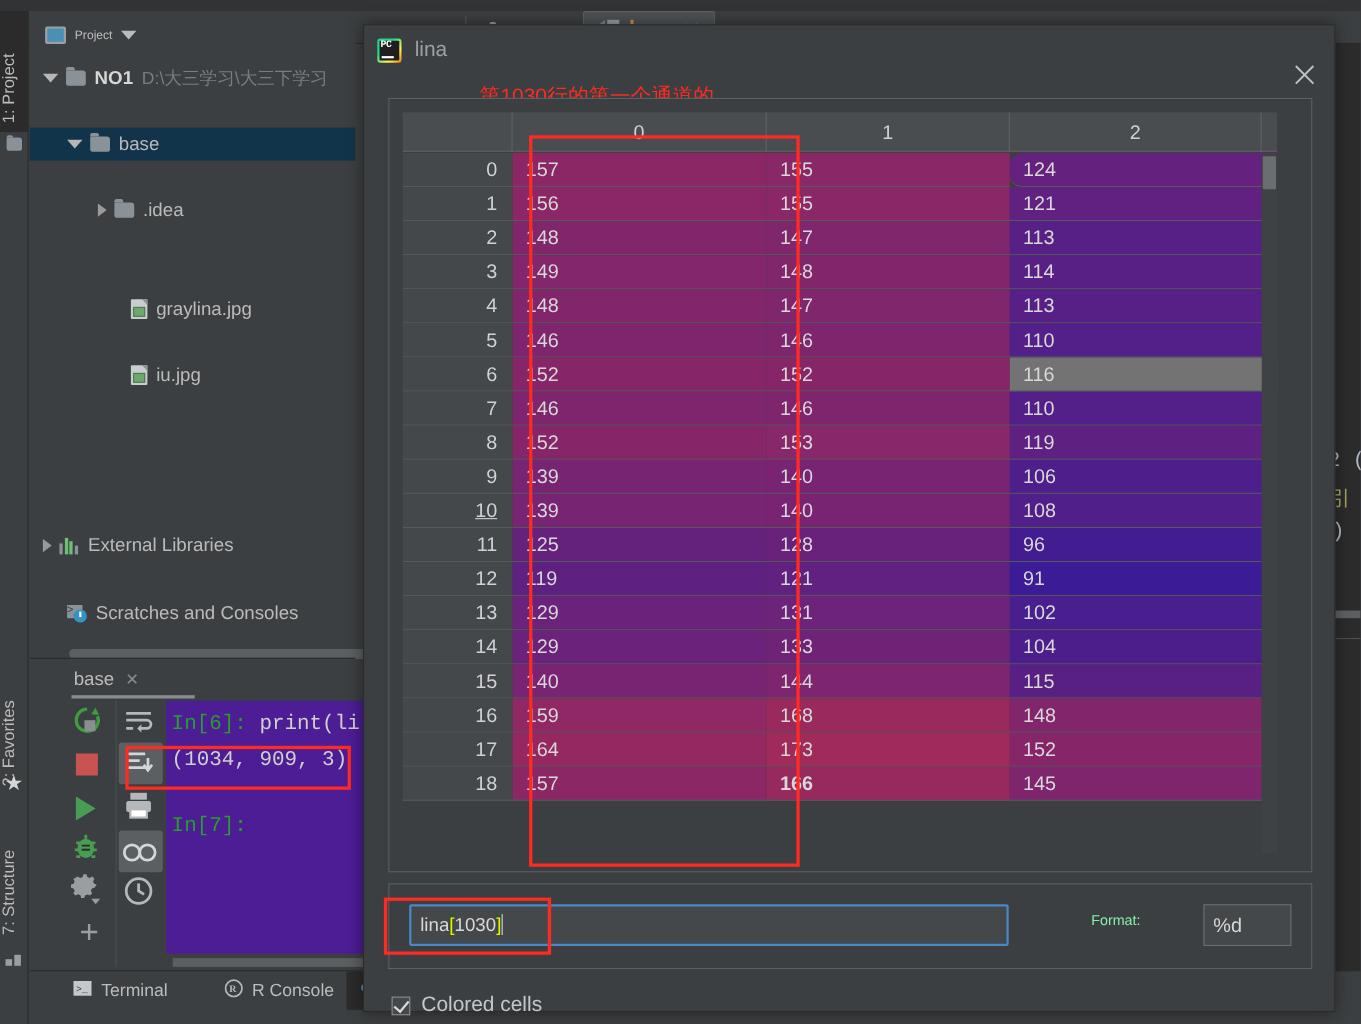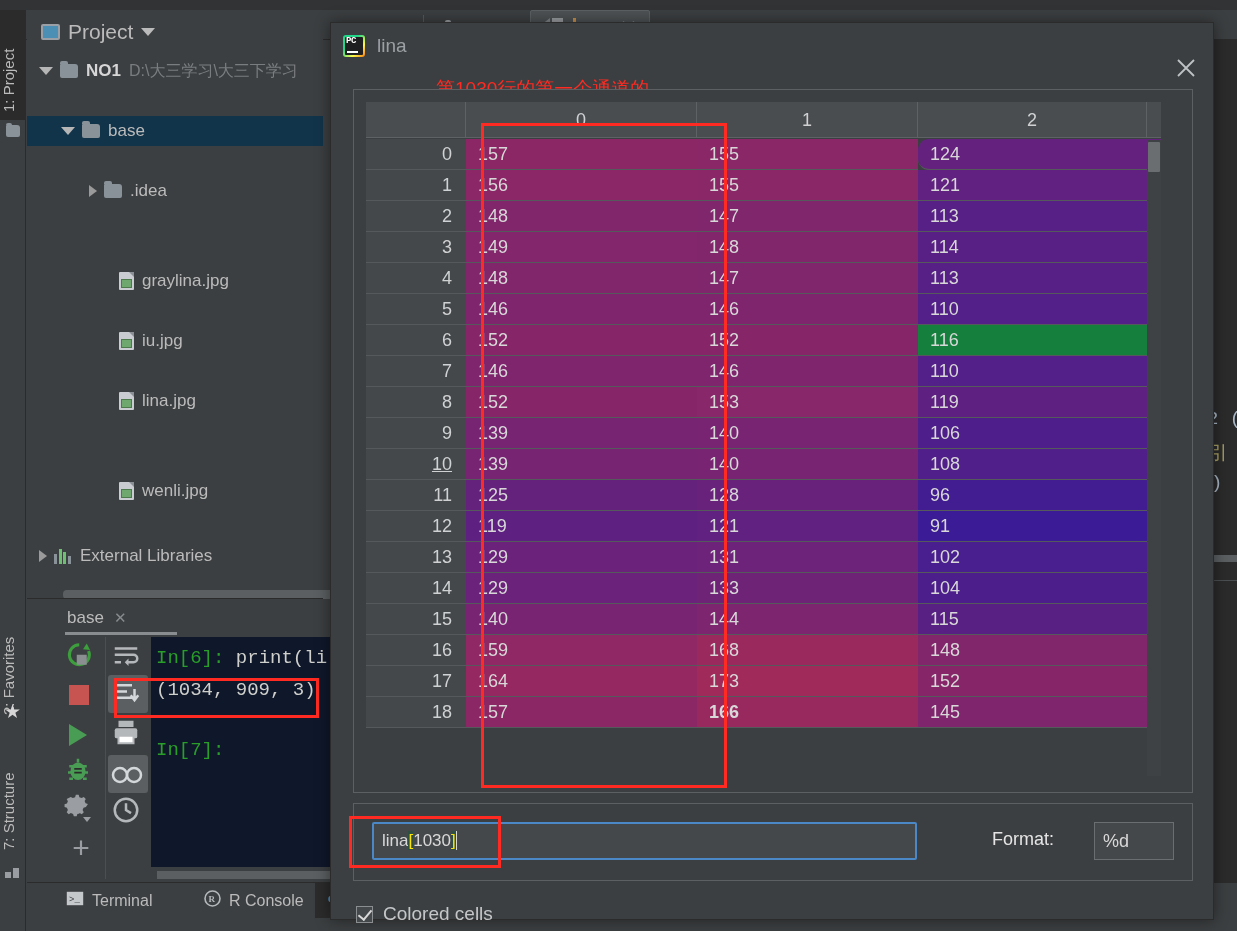--- a/index.html
+++ b/index.html
@@ -32,21 +32,21 @@
   .leftstrip { position:absolute; left:0; top:10px; width:26px; height:921px; background:#3c3f41; border-right:1px solid #2b2b2b;}
   .vtab { position:absolute; left:0; width:26px; color:#bbbbbb; font-size:15px;
           writing-mode: vertical-rl; transform: rotate(180deg); text-align:left; white-space:nowrap; }
   .vtab.sel { background:#2b2b2b; }
   .strip-ico { position:absolute; left:6px; }
 
   
   .projpanel { position:absolute; left:27px; top:10px; width:296px; height:578px; background:#3c3f41; }
   .proj-header { position:absolute; left:0; top:8px; height:28px; display:flex; align-items:center; gap:8px; padding-left:14px; }
   .proj-ico { width:19px; height:16px; border:2px solid #9aa0a6; border-radius:2px; background:#4c8fb5; }
-  .proj-title { color:#bbbbbb; font-size:21px; }
+  .proj-title { color:#bbbbbb; font-size:11px; }
   .proj-caret { width:0;height:0;border-left:7px solid transparent;border-right:7px solid transparent;border-top:8px solid #bbbbbb; }
 
   .tree { position:absolute; left:0; top:46px; width:296px; }
   .trow { position:relative; height:30px; display:flex; align-items:center; white-space:nowrap; }
   .trow.sel { background:#12344a; }
   .tw-arrow-d { width:0;height:0;border-left:7px solid transparent;border-right:7px solid transparent;border-top:8px solid #b6b6b6; margin-right:7px;}
   .tw-arrow-r { width:0;height:0;border-top:6px solid transparent;border-bottom:6px solid transparent;border-left:8px solid #9a9a9a; margin-right:7px;}
   .folder-ico { width:18px; height:14px; background:#8a9299; border-radius:1px 3px 2px 2px; position:relative; margin-right:8px; flex:none;}
   .folder-ico:before{content:"";position:absolute;left:0;top:-3px;width:8px;height:3px;background:#8a9299;border-radius:2px 2px 0 0;}
   .file-ico { width:15px;height:18px;background:#c9ccd0;position:relative;margin-right:8px;flex:none;border-radius:1px;}
@@ -66,21 +66,21 @@
   .consolepanel { position:absolute; left:27px; top:598px; width:296px; height:283px; background:#3c3f41; border-top:1px solid #2b2b2b;}
   .ctab { position:absolute; left:40px; top:4px; height:30px; display:flex; align-items:center; gap:10px;}
   .ctab .lbl { color:#bbbbbb; font-size:17px;}
   .ctab .x { color:#888b8e; font-size:15px;}
   .ctab-underline { position:absolute; left:38px; top:33px; width:112px; height:3px; background:#8a8d90;}
 
   .crun { position:absolute; left:28px; top:38px; width:50px; height:242px; }
   .crun2{ position:absolute; left:78px; top:38px; width:46px; height:242px; border-left:1px solid #4b4f51;}
   .cbtn { position:absolute; width:36px; height:36px; }
 
-  .consoleout { position:absolute; left:124px; top:38px; width:199px; height:230px; background:#0f172a; overflow:hidden;}
+  .consoleout { position:absolute; left:124px; top:38px; width:199px; height:230px; background:#4c1d95; overflow:hidden;}
   .cline { position:absolute; left:5px; font-family:"Liberation Mono", monospace; font-size:19px; white-space:pre;}
   .cgreen { color:#299e29; }
   .cwhite { color:#cfd0cc; }
   .c-hscroll{ position:absolute; left:130px; top:272px; width:193px; height:8px; background:#5b5f61;}
 
   .redbox { position:absolute; border:3px solid #ff2a21; pointer-events:none; }
 
   
   .bottombar { position:absolute; left:27px; top:882px; width:1210px; height:35px; background:#3c3f41; border-top:1px solid #2b2b2b;}
   .btab { position:absolute; top:0; height:35px; display:flex; align-items:center; gap:8px; padding:0 12px; color:#bbbbbb; font-size:16px;}
@@ -114,21 +114,21 @@
   .valcell { position:absolute; height:31px; line-height:31px; color:#d8d8d8; font-size:18px; padding-left:12px; border-bottom:1px solid #55595c; }
   .vscroll { position:absolute; right:0; top:38px; width:14px; height:636px; background:#3f4244;}
   .vthumb  { position:absolute; right:1px; top:40px; width:12px; height:30px; background:#6a6e70; border-radius:1px;}
 
   .exprarea { position:absolute; left:22px; top:780px; width:840px; height:78px; border:1px solid #5c6063; background:#3c3f41;}
   .exprfield { position:absolute; left:18px; top:18px; width:545px; height:38px; background:#45484a;
                border:2px solid #4a88c7; border-radius:2px; }
   .exprtext { position:absolute; left:8px; top:7px; font-family:"Liberation Sans", sans-serif; font-size:17px; color:#d8d8d8; white-space:pre;}
   .exprtext .br { color:#ffe400; background:#2f4f42; }
   .caret { display:inline-block; width:1px; height:19px; background:#d8d8d8; vertical-align:-4px;}
-  .fmtlbl { position:absolute; left:638px; top:25px; color:#e5e5e5; font-size:18px;}
+  .fmtlbl { position:absolute; left:638px; top:25px; color:#86efac; font-size:13px;}
   .fmtfield { position:absolute; left:740px; top:18px; width:80px; height:38px; background:#45484a; border:1px solid #6a6e70;}
   .fmtval { position:absolute; left:8px; top:8px; color:#d8d8d8; font-size:18px;}
 
   .colored { position:absolute; left:25px; top:880px; display:flex; align-items:center; gap:10px;}
   .cb { width:17px;height:17px; background:#45484a; border:1px solid #8a8e91; position:relative; }
   .cb:after{content:"";position:absolute;left:4px;top:0px;width:6px;height:11px;border-right:2px solid #d8d8d8;border-bottom:2px solid #d8d8d8;transform:rotate(40deg);}
   .colored .lbl { color:#c4c6c8; font-size:19px;}
 </style>
 </head>
 <body>
@@ -209,34 +209,22 @@
         <span class="tname">graylina.jpg</span>
       </div>
 
       <div class="trow" style="top:150px; padding-left:92px;">
         <div class="file-ico">
             <div class="inner"></div>
           </div>
         <span class="tname">iu.jpg</span>
       </div>
 
-      <div class="trow" style="top:180px; padding-left:92px;">
-        <div class="file-ico">
-            <div class="inner"></div>
-          </div>
-        <span class="tname">lina.jpg</span>
-      </div>
-
-
-      <div class="trow" style="top:240px; padding-left:92px;">
-        <div class="file-ico">
-            <div class="inner"></div>
-          </div>
-        <span class="tname">wenli.jpg</span>
-      </div>
+
+
 
       <div class="trow" style="top:275px; padding-left:12px;">
         <div class="tw-arrow-r"></div>
         <div class="libs-ico">
           <i style="height:10px;"></i>
             <i style="height:15px;background:#6fbf73;"></i>
             <i style="height:12px;background:#6fbf73;"></i>
             <i style="height:8px;"></i>
         </div>
         <span class="tname">External Libraries</span>
@@ -425,21 +413,21 @@
             <div class="valcell" style="left: 100px; width: 231px; top: 161px; background: rgb(130, 38, 108);">148</div>
             <div class="valcell" style="left: 331px; width: 221px; top: 161px; background: rgb(128, 38, 109);">147</div>
             <div class="valcell" style="left: 552px; width: 229px; top: 161px; background: rgb(87, 32, 134);">113</div>
             <div class="idxcell" style="top: 192px;">5</div>
             <div class="valcell" style="left: 100px; width: 231px; top: 192px; background: rgb(127, 37, 110);">146</div>
             <div class="valcell" style="left: 331px; width: 221px; top: 192px; background: rgb(127, 37, 110);">146</div>
             <div class="valcell" style="left: 552px; width: 229px; top: 192px; background: rgb(83, 31, 136);">110</div>
             <div class="idxcell" style="top: 223px;">6</div>
             <div class="valcell" style="left: 100px; width: 231px; top: 223px; background: rgb(134, 38, 105);">152</div>
             <div class="valcell" style="left: 331px; width: 221px; top: 223px; background: rgb(134, 38, 105);">152</div>
-            <div class="valcell" style="left: 552px; width: 266px; top: 223px; background: #15803d;">116</div>
+            <div class="valcell" style="left: 552px; width: 266px; top: 223px; background: #737373;">116</div>
             <div class="idxcell" style="top: 254px;">7</div>
             <div class="valcell" style="left: 100px; width: 231px; top: 254px; background: rgb(127, 37, 110);">146</div>
             <div class="valcell" style="left: 331px; width: 221px; top: 254px; background: rgb(127, 37, 110);">146</div>
             <div class="valcell" style="left: 552px; width: 229px; top: 254px; background: rgb(83, 31, 136);">110</div>
             <div class="idxcell" style="top: 285px;">8</div>
             <div class="valcell" style="left: 100px; width: 231px; top: 285px; background: rgb(134, 38, 105);">152</div>
             <div class="valcell" style="left: 331px; width: 221px; top: 285px; background: rgb(136, 39, 105);">153</div>
             <div class="valcell" style="left: 552px; width: 229px; top: 285px; background: rgb(94, 33, 130);">119</div>
             <div class="idxcell" style="top: 316px;">9</div>
             <div class="valcell" style="left: 100px; width: 231px; top: 316px; background: rgb(119, 36, 115);">139</div>

